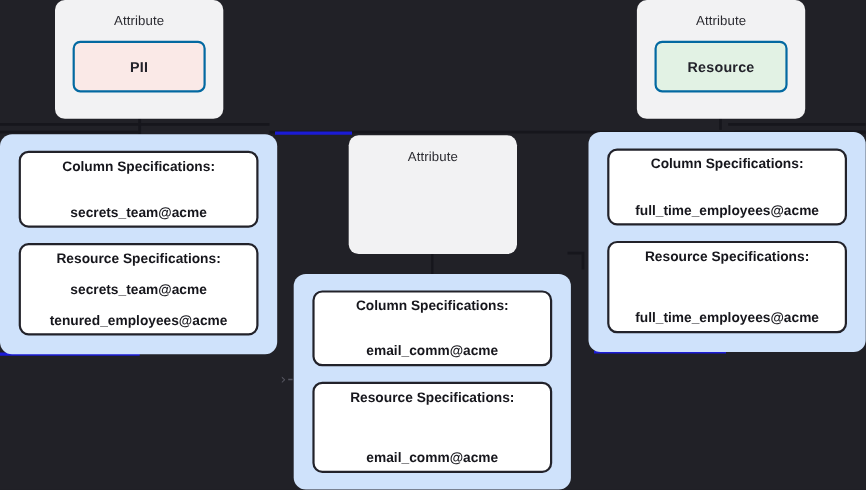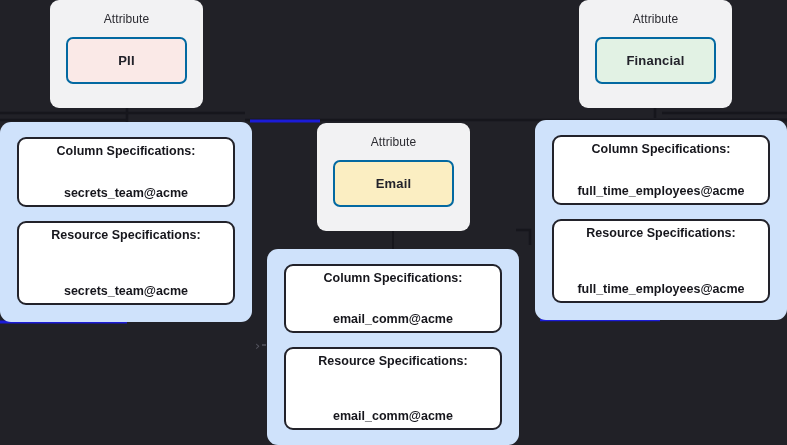--- a/index.html
+++ b/index.html
@@ -127,36 +127,36 @@
     <path d="M262 345 L266 345" stroke="#55555f" stroke-width="1.5" fill="none"></path>
   </svg>
 
   <div class="attr-node" style="left:50px; top:0px; width:153px; height:108px;">
     <div class="attr-title">Attribute</div>
     <div class="attr-chip" style="width:121px; height:47px; background:#fae9e7;">PII</div>
   </div>
 
   <div class="attr-node" style="left:579px; top:0px; width:153px; height:108px;">
     <div class="attr-title">Attribute</div>
-    <div class="attr-chip" style="width:121px; height:47px; background:#e2f2e4;">Financial</div>
+    <div class="attr-chip" style="width:121px; height:47px; background:#e2f2e4;">Resource</div>
   </div>
 
   <div class="attr-node" style="left:317px; top:123px; width:153px; height:108px;">
     <div class="attr-title">Attribute</div>
-    <div class="attr-chip" style="width:121px; height:47px; background:#fbeec2;">Email</div>
   </div>
 
   <div class="spec-group" style="left:0px; top:122px; width:252px; height:200px; padding:15px 0;">
     <div class="spec-card" style="width:218px; height:70px;">
       <span class="ln">Column Specifications:</span>
       <span class="ln">secrets_team@acme</span>
     </div>
     <div class="spec-card" style="width:218px; height:84px; margin-top:14px;">
       <span class="ln">Resource Specifications:</span>
       <span class="ln">secrets_team@acme</span>
+      <span class="ln">tenured_employees@acme</span>
     </div>
   </div>
 
   <div class="spec-group" style="left:267px; top:249px; width:252px; height:196px; padding:15px 0;">
     <div class="spec-card" style="width:218px; height:70px;">
       <span class="ln">Column Specifications:</span>
       <span class="ln">email_comm@acme</span>
     </div>
     <div class="spec-card" style="width:218px; height:84px; margin-top:14px;">
       <span class="ln">Resource Specifications:</span>

